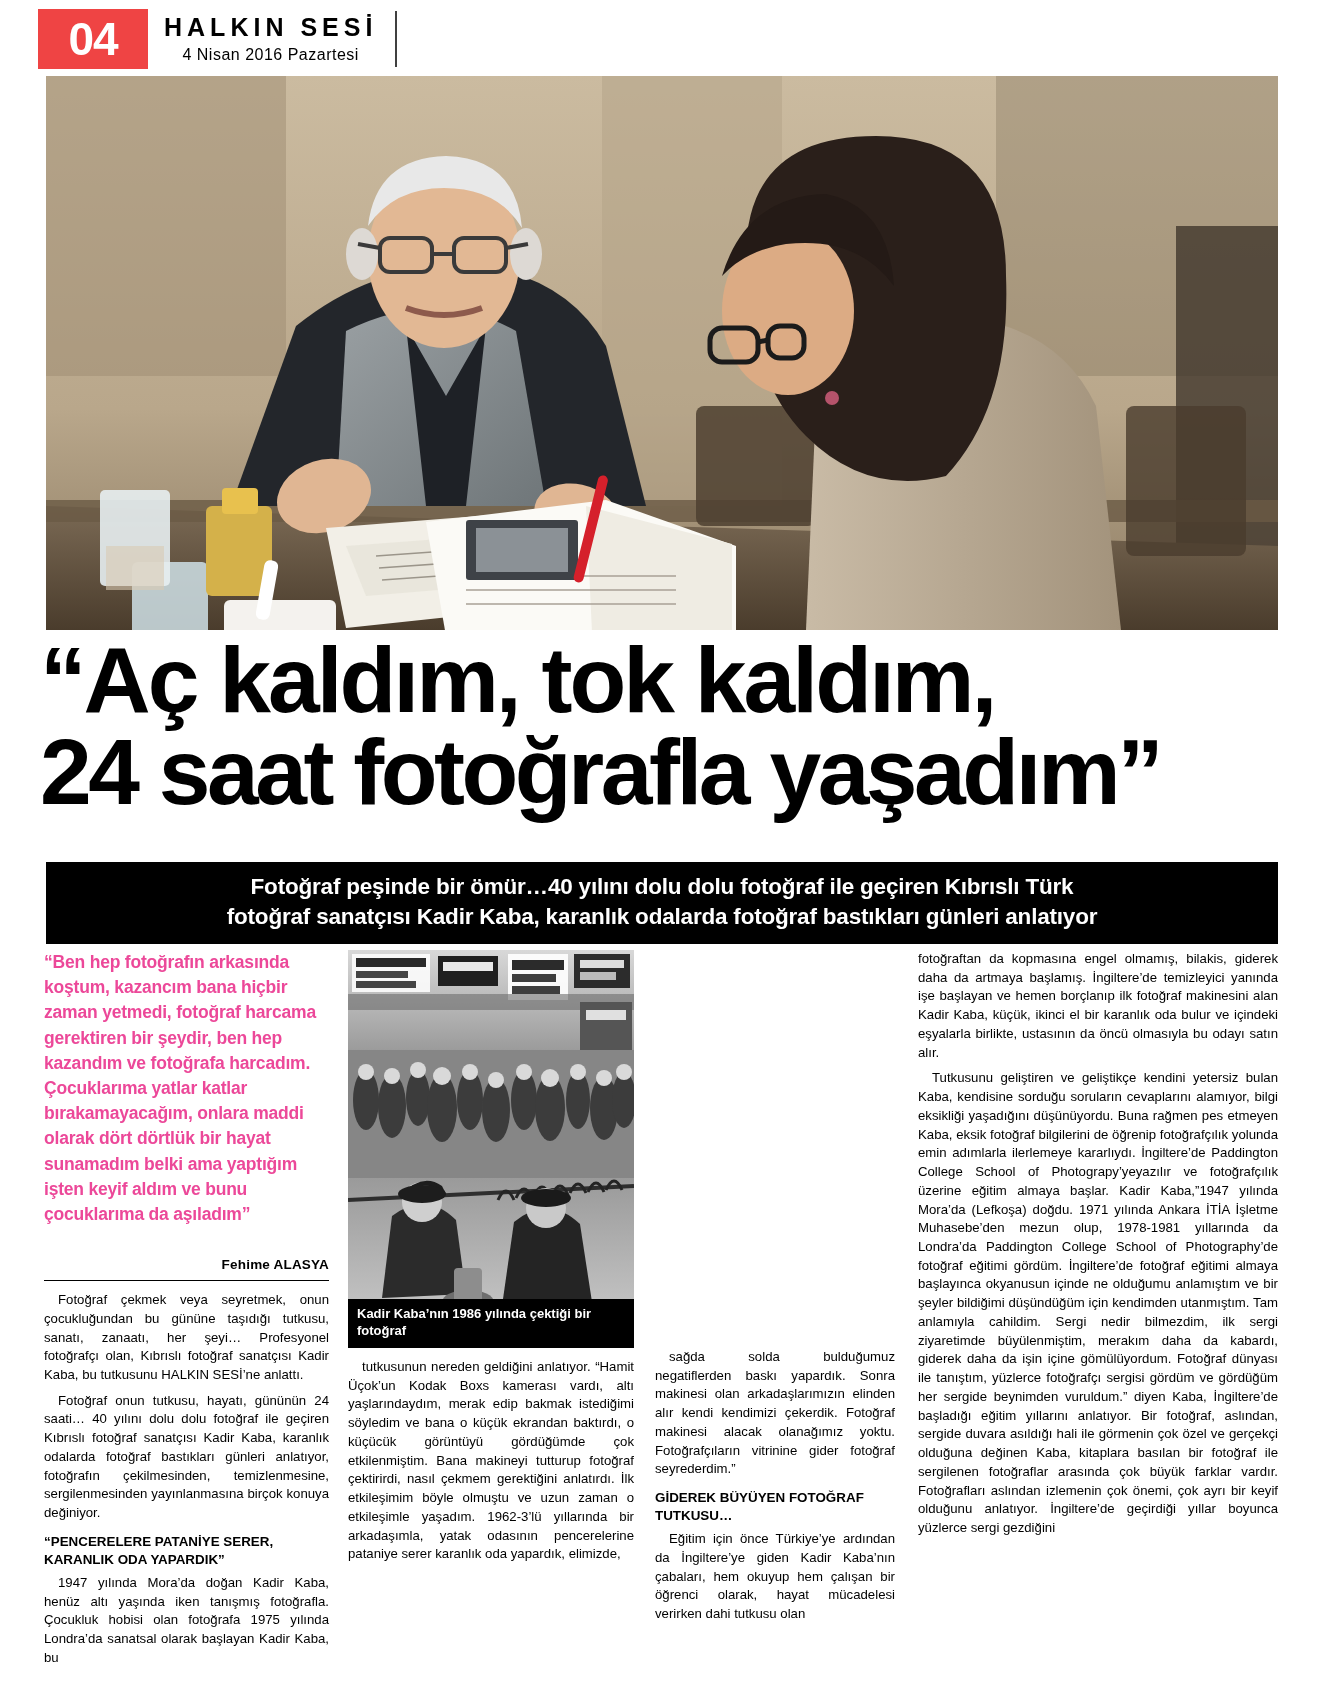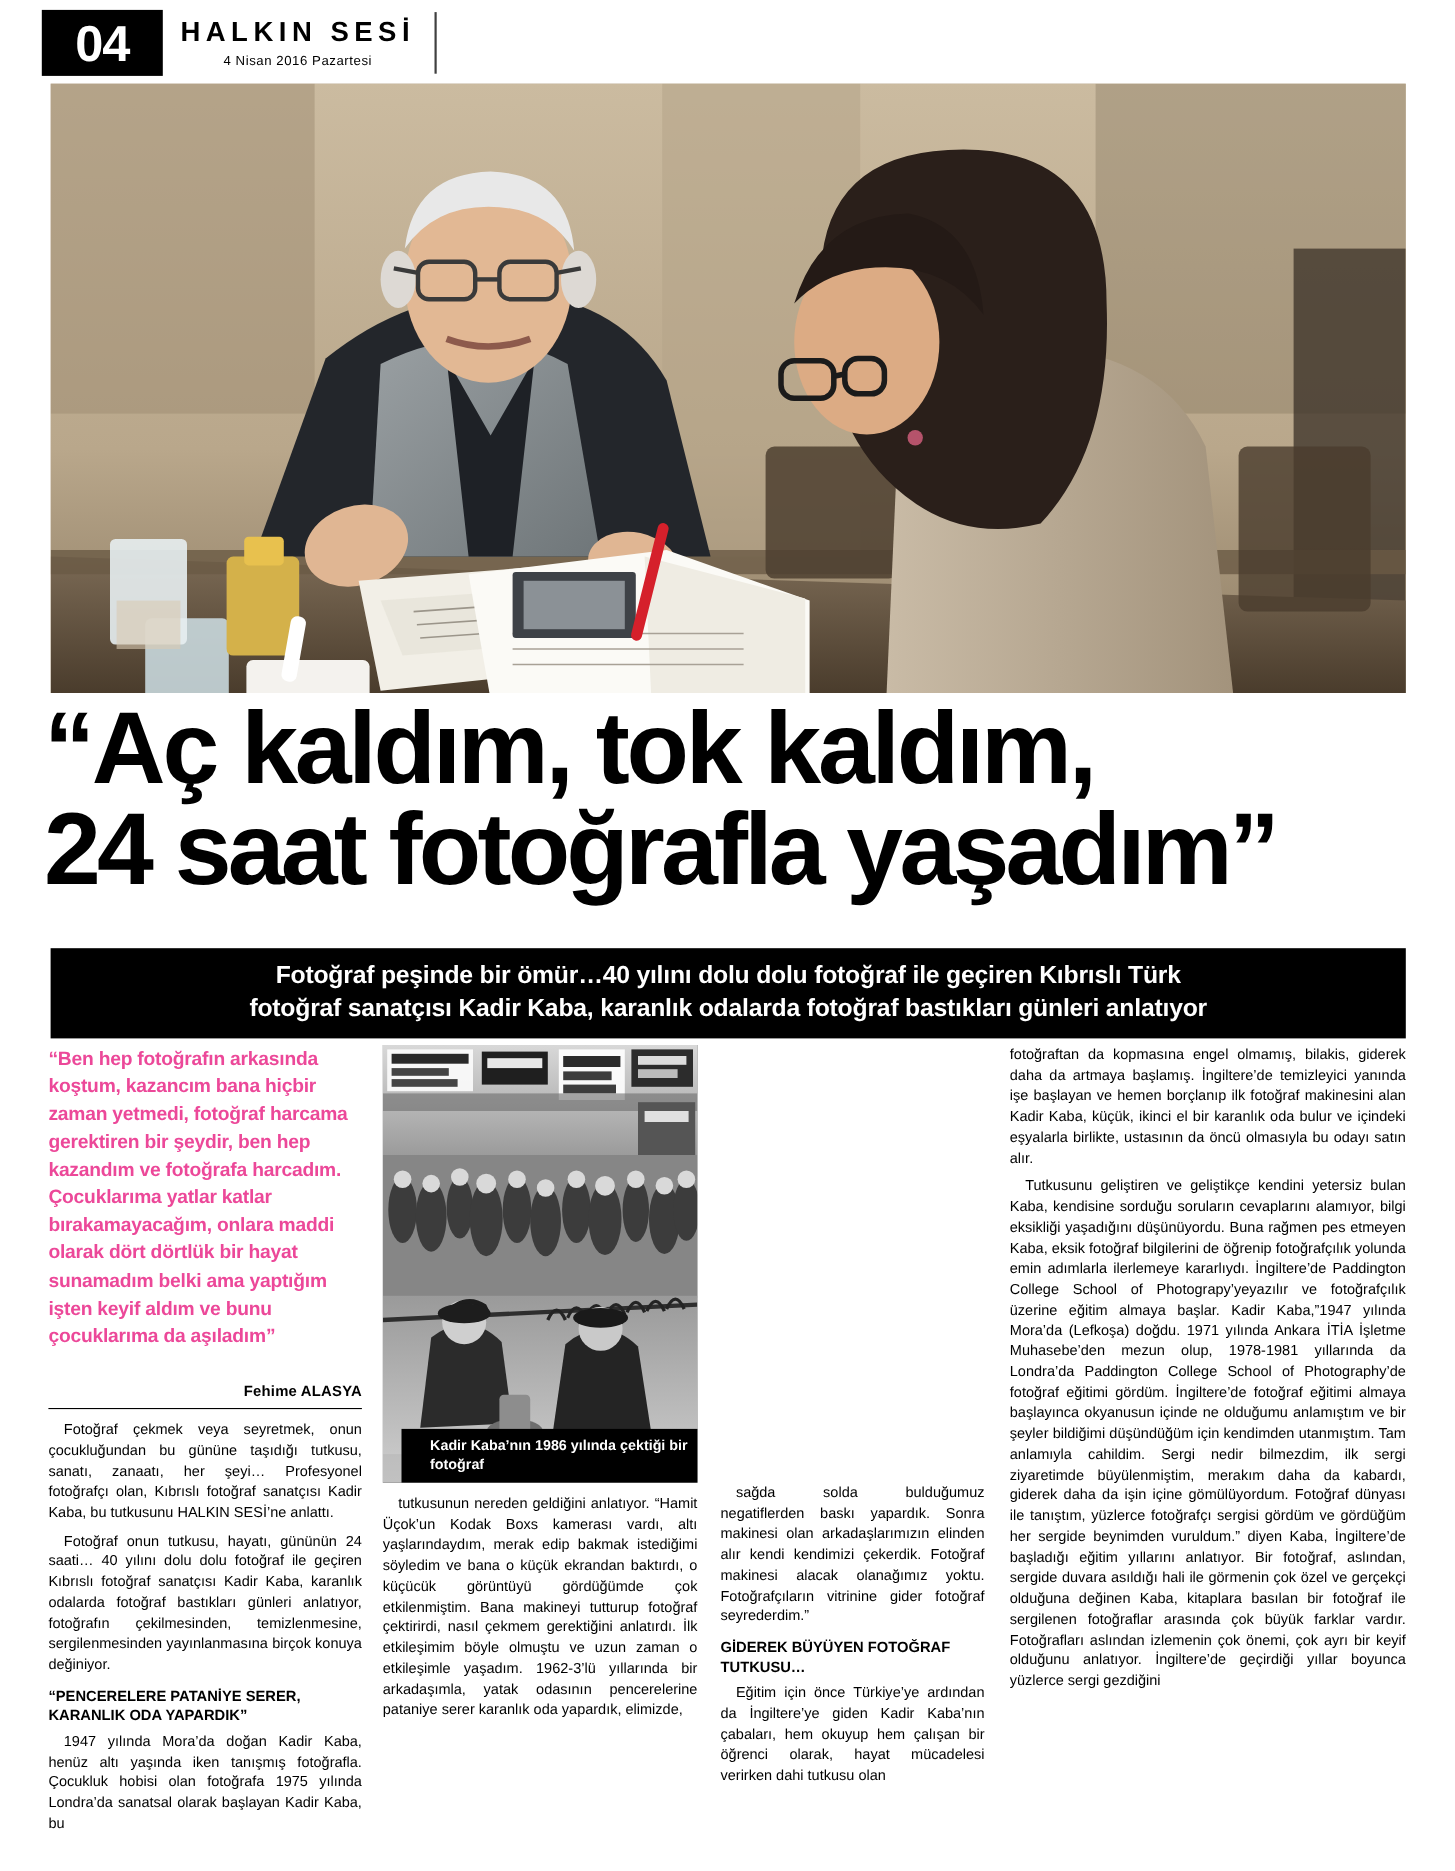--- a/index.html
+++ b/index.html
@@ -19,21 +19,21 @@
     position: absolute;
     left: 0; top: 0;
     width: 1323px;
     height: 78px;
     display: flex;
     align-items: center;
   }
   .page-num-box {
     width: 110px;
     height: 60px;
-    background: #000000;
+    background: #ef4444;
     color: #fff;
     display: flex;
     align-items: center;
     justify-content: center;
     font-size: 46px;
     font-weight: bold;
     letter-spacing: -1px;
     margin-left: 38px;
     font-family: "Liberation Sans", sans-serif;
   }
@@ -46,21 +46,21 @@
     flex-direction: column;
     justify-content: center;
   }
   .paper-name {
     font-size: 25px;
     font-weight: bold;
     letter-spacing: 5px;
     line-height: 1.1;
   }
   .paper-date {
-    font-size: 12px;
+    font-size: 16px;
     letter-spacing: 0.5px;
     text-align: center;
     margin-top: 4px;
   }
 
   
   .hero {
     position: absolute;
     left: 46px; top: 76px;
     width: 1232px;
@@ -156,28 +156,28 @@
   .photo2 {
     position: relative;
     width: 286px;
     height: 398px;
     overflow: hidden;
     background: #6d6d6d;
   }
   .photo2-svg { display: block; width: 100%; height: 100%; }
   .photo2-caption {
     position: absolute;
-    left: 17px; bottom: 0;
+    left: 0; bottom: 0;
     width: 100%;
     background: #000;
     color: #fff;
     font-size: 13px;
     font-weight: bold;
     line-height: 1.3;
-    padding: 7px 9px 8px 26px;
+    padding: 7px 9px 8px 9px;
   }
   .mid-text { margin-top: 10px; }
 
   .col-mid2 {
     position: absolute;
     left: 655px; top: 398px;
     width: 240px;
   }
   .col-right {
     position: absolute;

